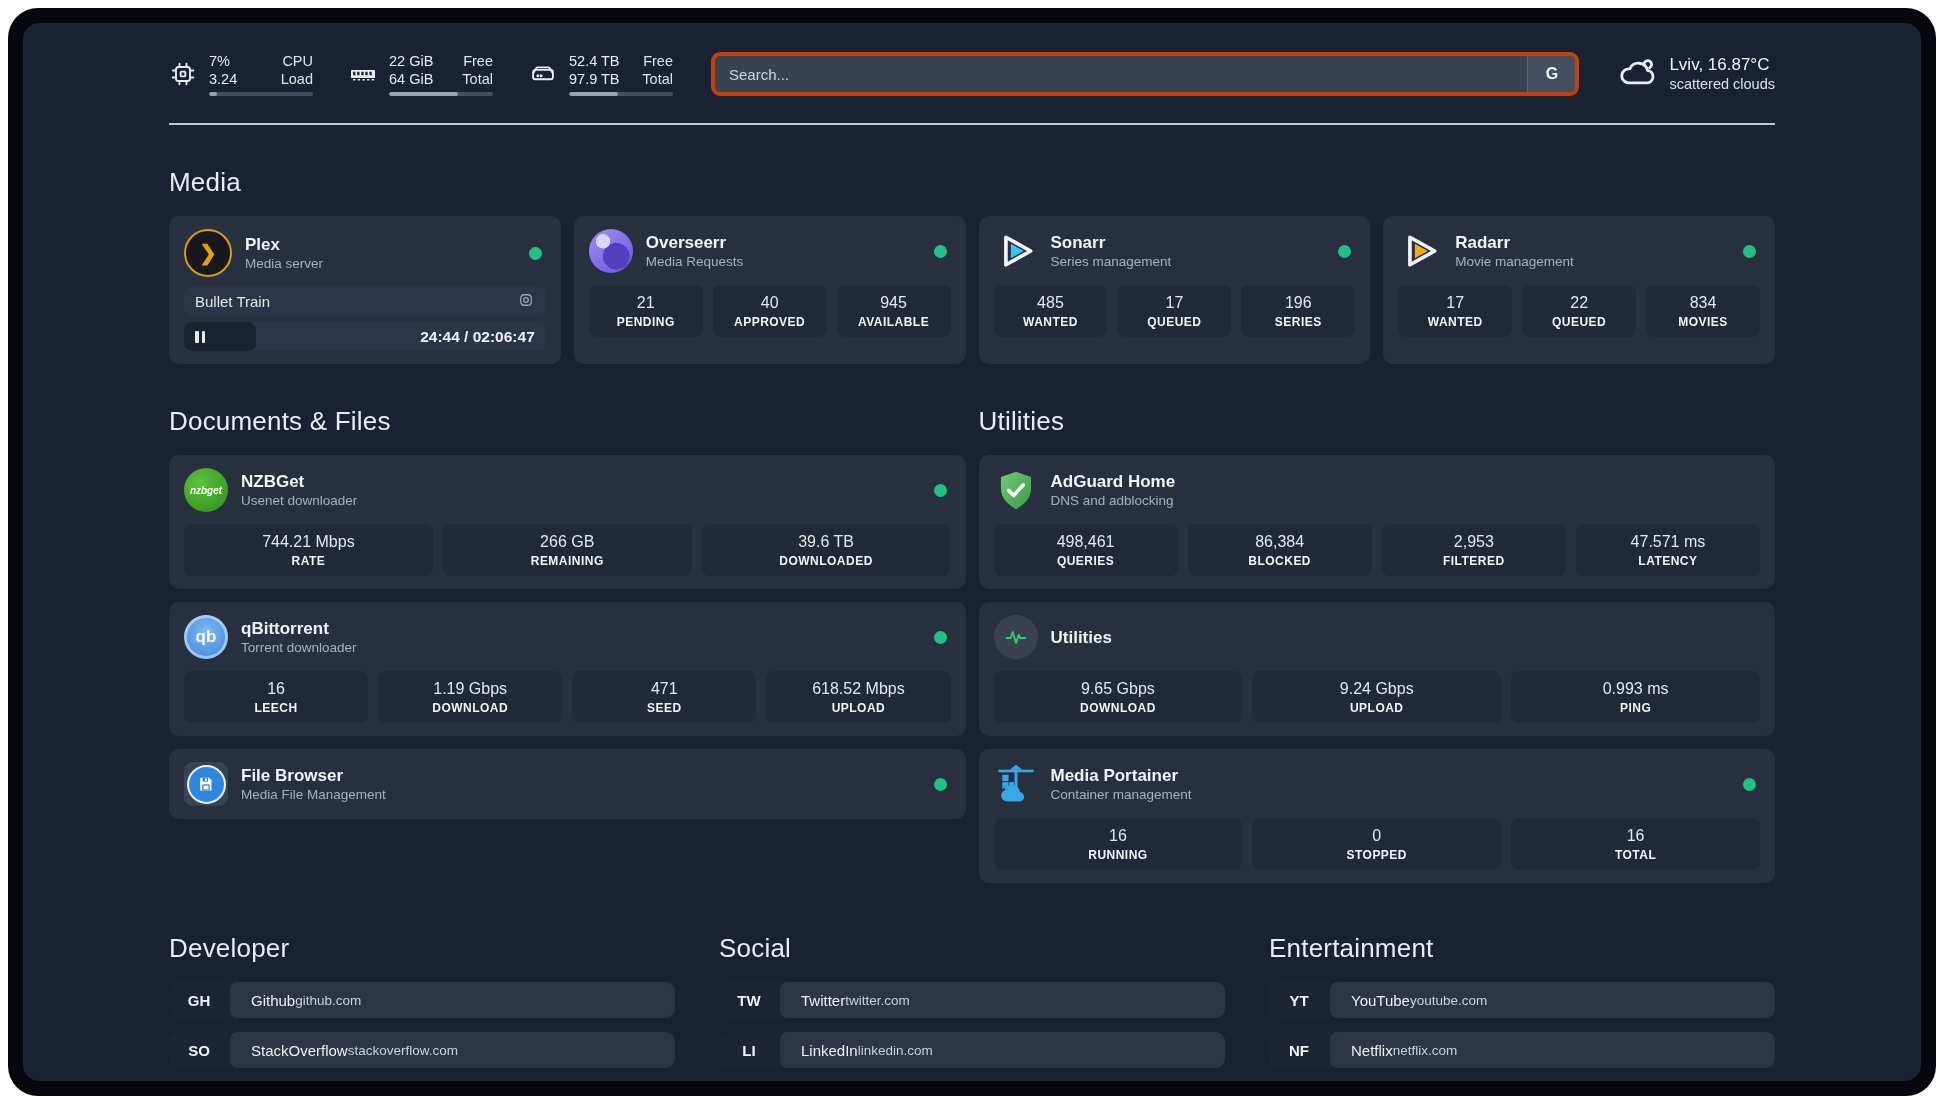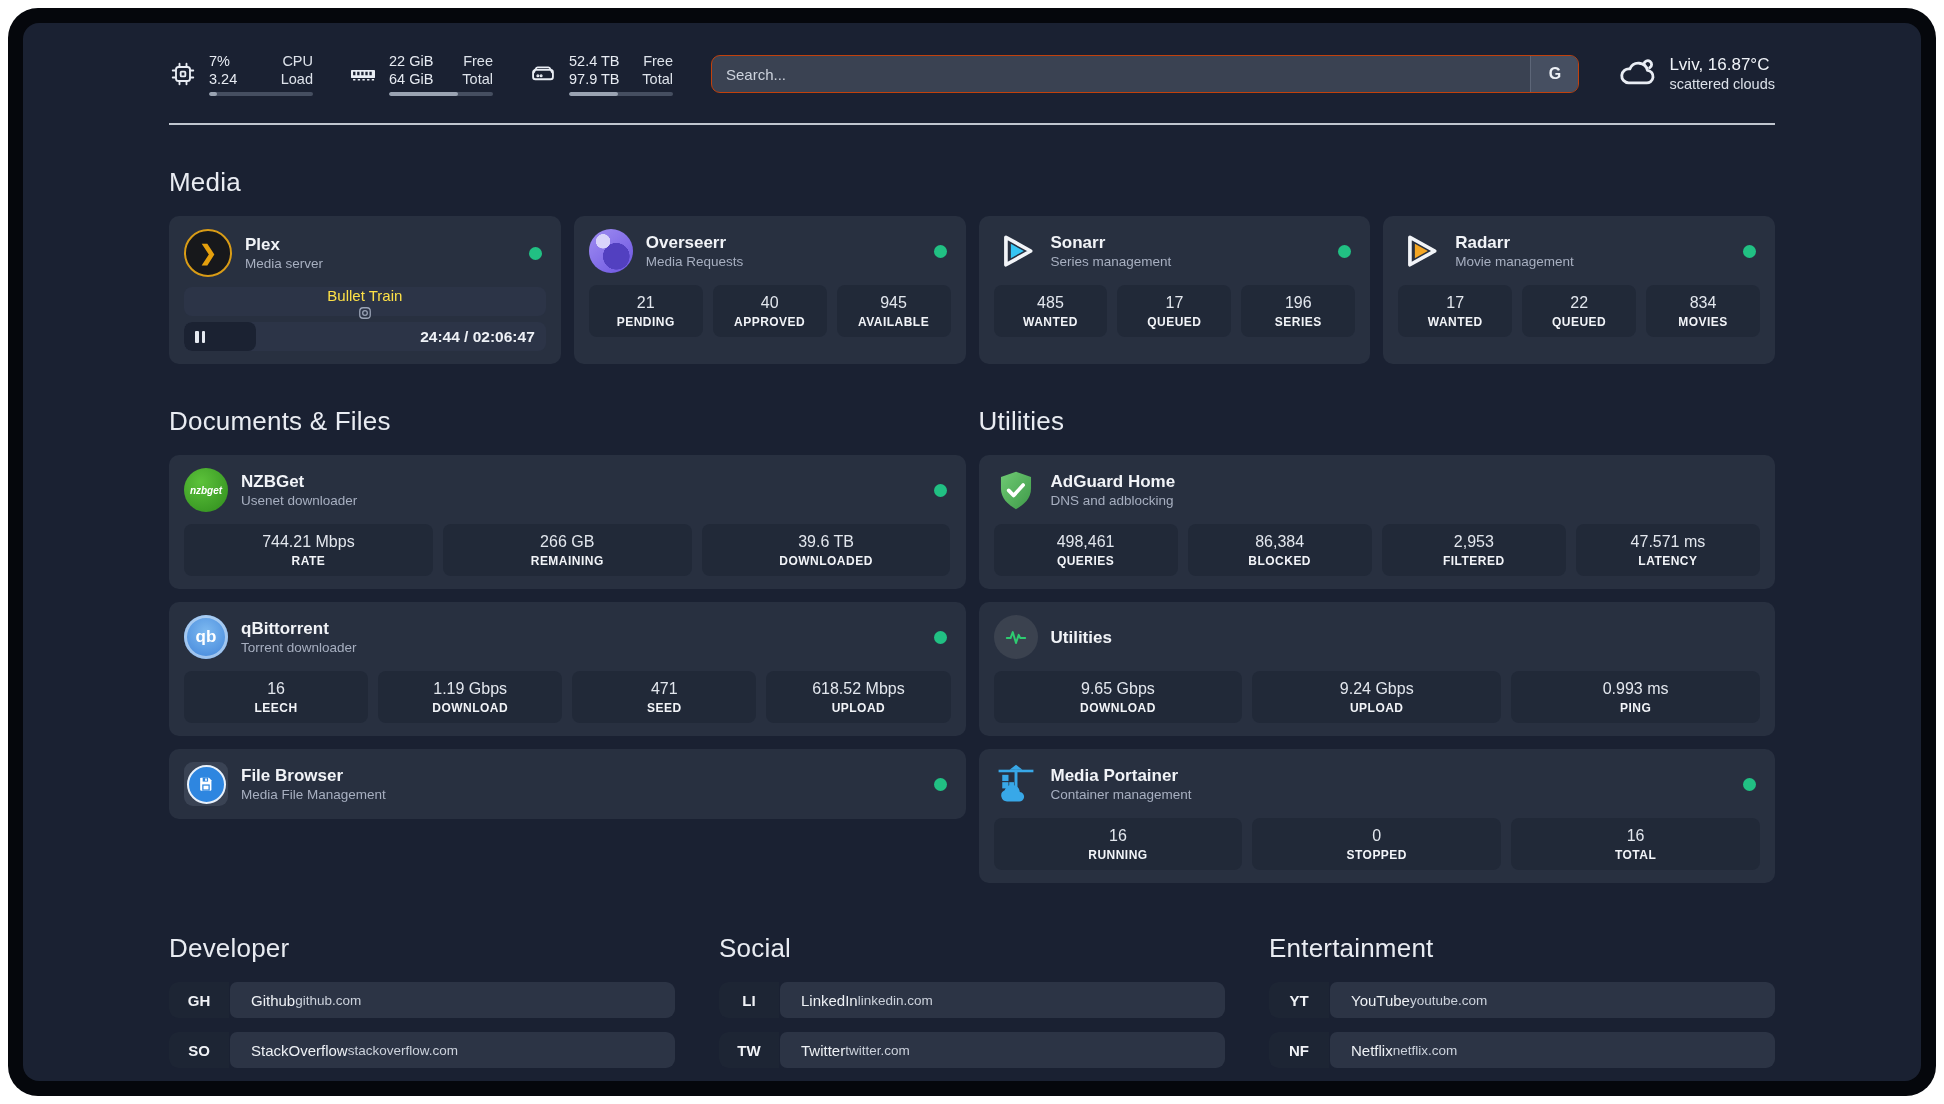--- a/index.html
+++ b/index.html
@@ -11,21 +11,21 @@
   .topbar{display:flex;align-items:center;gap:38px;height:58px;}
   .sysstats{display:flex;align-items:center;gap:36px;}
   .sysstat{display:flex;align-items:center;gap:12px;}
   .sysicon{color:#e9edf4;width:28px;height:28px;flex:0 0 auto;display:flex;align-items:center;justify-content:center;}
   .sysicon svg{width:28px;height:28px;}
   .syscols{display:flex;flex-direction:column;min-width:104px;}
   .sysrow{display:flex;justify-content:space-between;gap:18px;font-size:14.5px;color:#e7ebf2;line-height:18px;}
   .sysrow .syslabel{color:#dde2ea;}
   .sysbar{margin-top:4px;height:4px;border-radius:3px;background:#454e60;overflow:hidden;}
   .sysbar-fill{height:100%;background:#9aa3b2;border-radius:3px;}
-  .searchwrap{flex:1;display:flex;align-items:stretch;height:36px;border:1px solid #c2410c;border-radius:9px;background:#3a4252;overflow:hidden;}
+  .searchwrap{flex:1;display:flex;align-items:stretch;height:36px;border:4px solid #c2410c;border-radius:9px;background:#3a4252;overflow:hidden;}
   .searchwrap input{flex:1;background:transparent;border:none;outline:none;color:#e8ecf2;font-size:15px;padding:0 14px;font-family:"Liberation Sans",sans-serif;}
   .searchwrap input::placeholder{color:#cdd3dd;}
   .search-engine{width:48px;border:none;border-left:1px solid #5d6678;background:#464f61;color:#eef1f6;font-size:16px;font-weight:600;cursor:pointer;font-family:"Liberation Sans",sans-serif;}
   .weather{display:flex;align-items:center;gap:12px;color:#e9edf4;}
   .weather svg{width:40px;height:40px;}
   .weather-main{font-size:17px;color:#f0f3f8;line-height:21px;}
   .weather-sub{font-size:14.5px;color:#dbe0e9;line-height:19px;}
   .divider{border:none;border-top:2px solid rgba(222,227,235,.85);margin:20px 0 0 0;}
 
   
@@ -42,21 +42,21 @@
   .appname{font-size:17px;font-weight:600;color:#f1f3f7;line-height:21px;}
   .appdesc{font-size:13.5px;color:#a7afc0;line-height:17px;}
   .dot{width:13px;height:13px;border-radius:50%;background:#21c083;margin-right:4px;flex:0 0 auto;}
   .tiles{display:flex;gap:10px;margin-top:12px;}
   .tile{flex:1;background:#212938;border-radius:8px;text-align:center;padding:8px 4px 7px 4px;}
   .tile-val{font-size:16px;color:#e3e7ee;line-height:20px;}
   .tile-label{font-size:12px;font-weight:700;color:#f2f4f8;letter-spacing:.04em;line-height:16px;margin-top:1px;}
 
   
   .np{margin-top:10px;display:flex;flex-direction:column;gap:6px;}
-  .np-title{height:29px;background:#2c3447;border-radius:8px;display:flex;align-items:center;padding:0 11px;font-size:15px;color:#fde047;justify-content:space-between;flex-direction:column;}
+  .np-title{height:29px;background:#2c3447;border-radius:8px;display:flex;align-items:center;padding:0 11px;font-size:15px;color:#e5e5e5;justify-content:space-between;}
   .np-title svg{width:18px;height:18px;}
   .np-progress{position:relative;height:29px;background:#2c3447;border-radius:8px;overflow:hidden;}
   .np-fill{position:absolute;left:0;top:0;bottom:0;background:#1b2232;border-radius:8px;display:flex;align-items:center;padding-left:11px;box-sizing:border-box;}
   .pause{display:inline-flex;gap:3px;}
   .pause i{display:block;width:3.5px;height:12px;background:#e6eaf1;border-radius:1px;}
   .np-time{position:absolute;right:11px;top:0;bottom:0;display:flex;align-items:center;font-size:15.5px;font-weight:700;color:#eef1f6;}
 
   
   .ic-plex{background:#17181b;border:2.5px solid #d99c16;color:#e5a00d;font-size:21px;font-weight:700;}
   .ic-overseerr{background:radial-gradient(circle at 32% 28%,#d9d4fa 0 16%,rgba(0,0,0,0) 17%),radial-gradient(circle at 62% 62%,#5240c0 0 34%,rgba(0,0,0,0) 35%),linear-gradient(140deg,#a08ef2,#6b54e0);}
@@ -511,33 +511,33 @@
             <span class="bm-badge">DT</span>
             <span class="bm-main"></span>
           </div>
         </div>
       </div>
 
       <div class="bm-col">
         <div class="sec-title">Social</div>
         <div class="bm-rows">
           <div class="bm-row">
+            <span class="bm-badge">TW</span>
+            <span class="bm-main">
+                  <span class="bm-name">Twitter</span>
+                  <span class="bm-url">twitter.com</span>
+                </span>
+          </div>
+          <div class="bm-row">
             <span class="bm-badge">LI</span>
             <span class="bm-main">
                   <span class="bm-name">LinkedIn</span>
                   <span class="bm-url">linkedin.com</span>
                 </span>
           </div>
-          <div class="bm-row">
-            <span class="bm-badge">TW</span>
-            <span class="bm-main">
-                  <span class="bm-name">Twitter</span>
-                  <span class="bm-url">twitter.com</span>
-                </span>
-          </div>
         </div>
       </div>
 
       <div class="bm-col">
         <div class="sec-title">Entertainment</div>
         <div class="bm-rows">
           <div class="bm-row">
             <span class="bm-badge">YT</span>
             <span class="bm-main">
                   <span class="bm-name">YouTube</span>

